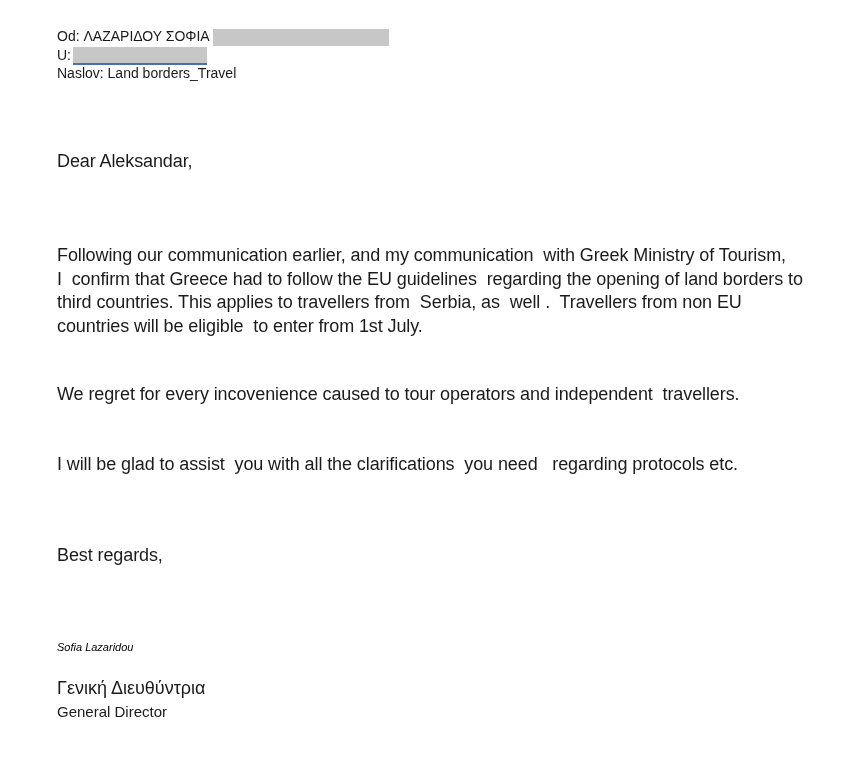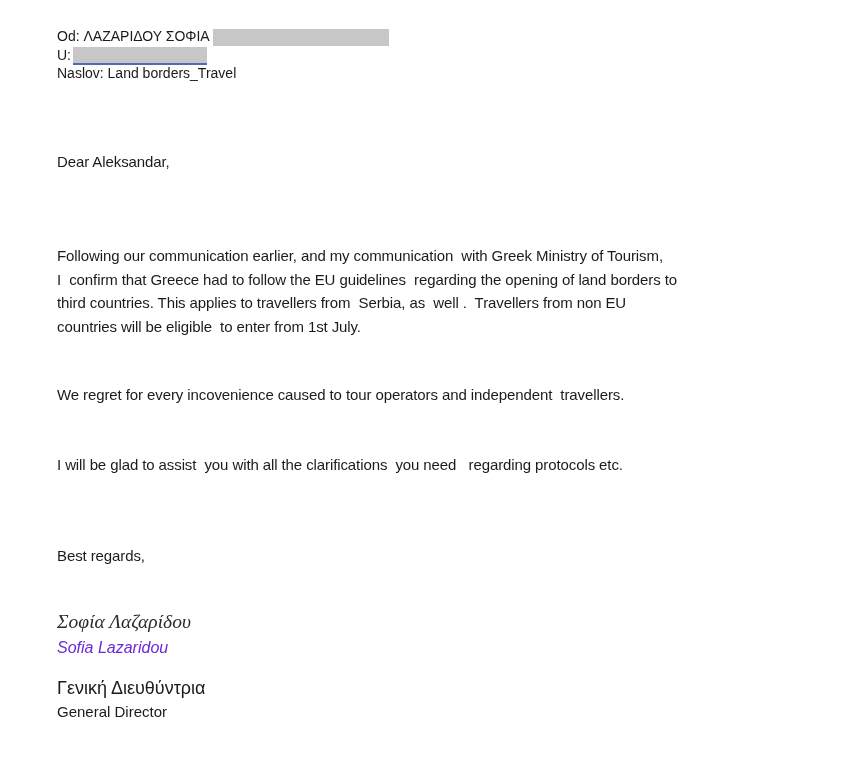--- a/index.html
+++ b/index.html
@@ -39,21 +39,21 @@
     width: 134px;
     margin-left: 2px;
     height: 16px;
     border-bottom: 2px solid #4a6fb5;
   }
   
   .body-text {
     position: absolute;
     left: 57px;
     width: 760px;
-    font-size: 15px;
+    font-size: 18px;
     line-height: 23.5px;
     letter-spacing: -0.1px;
     white-space: pre-wrap;
     color: #1b1b1b;
   }
   .greeting   { top: 150px; }
   .para-1     { top: 244px; }
   .para-2     { top: 383px; }
   .para-3     { top: 453px; }
   .closing    { top: 544px; }
@@ -66,23 +66,23 @@
     font-style: italic;
     font-size: 19.5px;
     line-height: 25px;
     color: #2b2b2b;
   }
   .sig-name-latin {
     position: absolute;
     left: 57px;
     top: 638px;
     font-style: italic;
-    font-size: 16px;
+    font-size: 11px;
     line-height: 19px;
-    color: #6d28d9;
+    color: #000000;
   }
   .sig-title-greek {
     position: absolute;
     left: 57px;
     top: 678px;
     font-size: 18px;
     line-height: 21px;
     color: #1b1b1b;
   }
   .sig-title-english {
@@ -111,18 +111,17 @@
 I  confirm that Greece had to follow the EU guidelines  regarding the opening of land borders to
 third countries. This applies to travellers from  Serbia, as  well .  Travellers from non EU
 countries will be eligible  to enter from 1st July.</div>
 
   <div class="body-text para-3">I will be glad to assist  you with all the clarifications  you need   regarding protocols etc.</div>
 
   <div class="body-text para-2">We regret for every incovenience caused to tour operators and independent  travellers.</div>
 
   <div class="body-text closing">Best regards,</div>
 
-  <div class="sig-name-greek">Σοφία Λαζαρίδου</div>
   <div class="sig-name-latin">Sofia Lazaridou</div>
   <div class="sig-title-greek">Γενική Διευθύντρια</div>
   <div class="sig-title-english">General Director</div>
 
 </div>
 
 </body></html>

